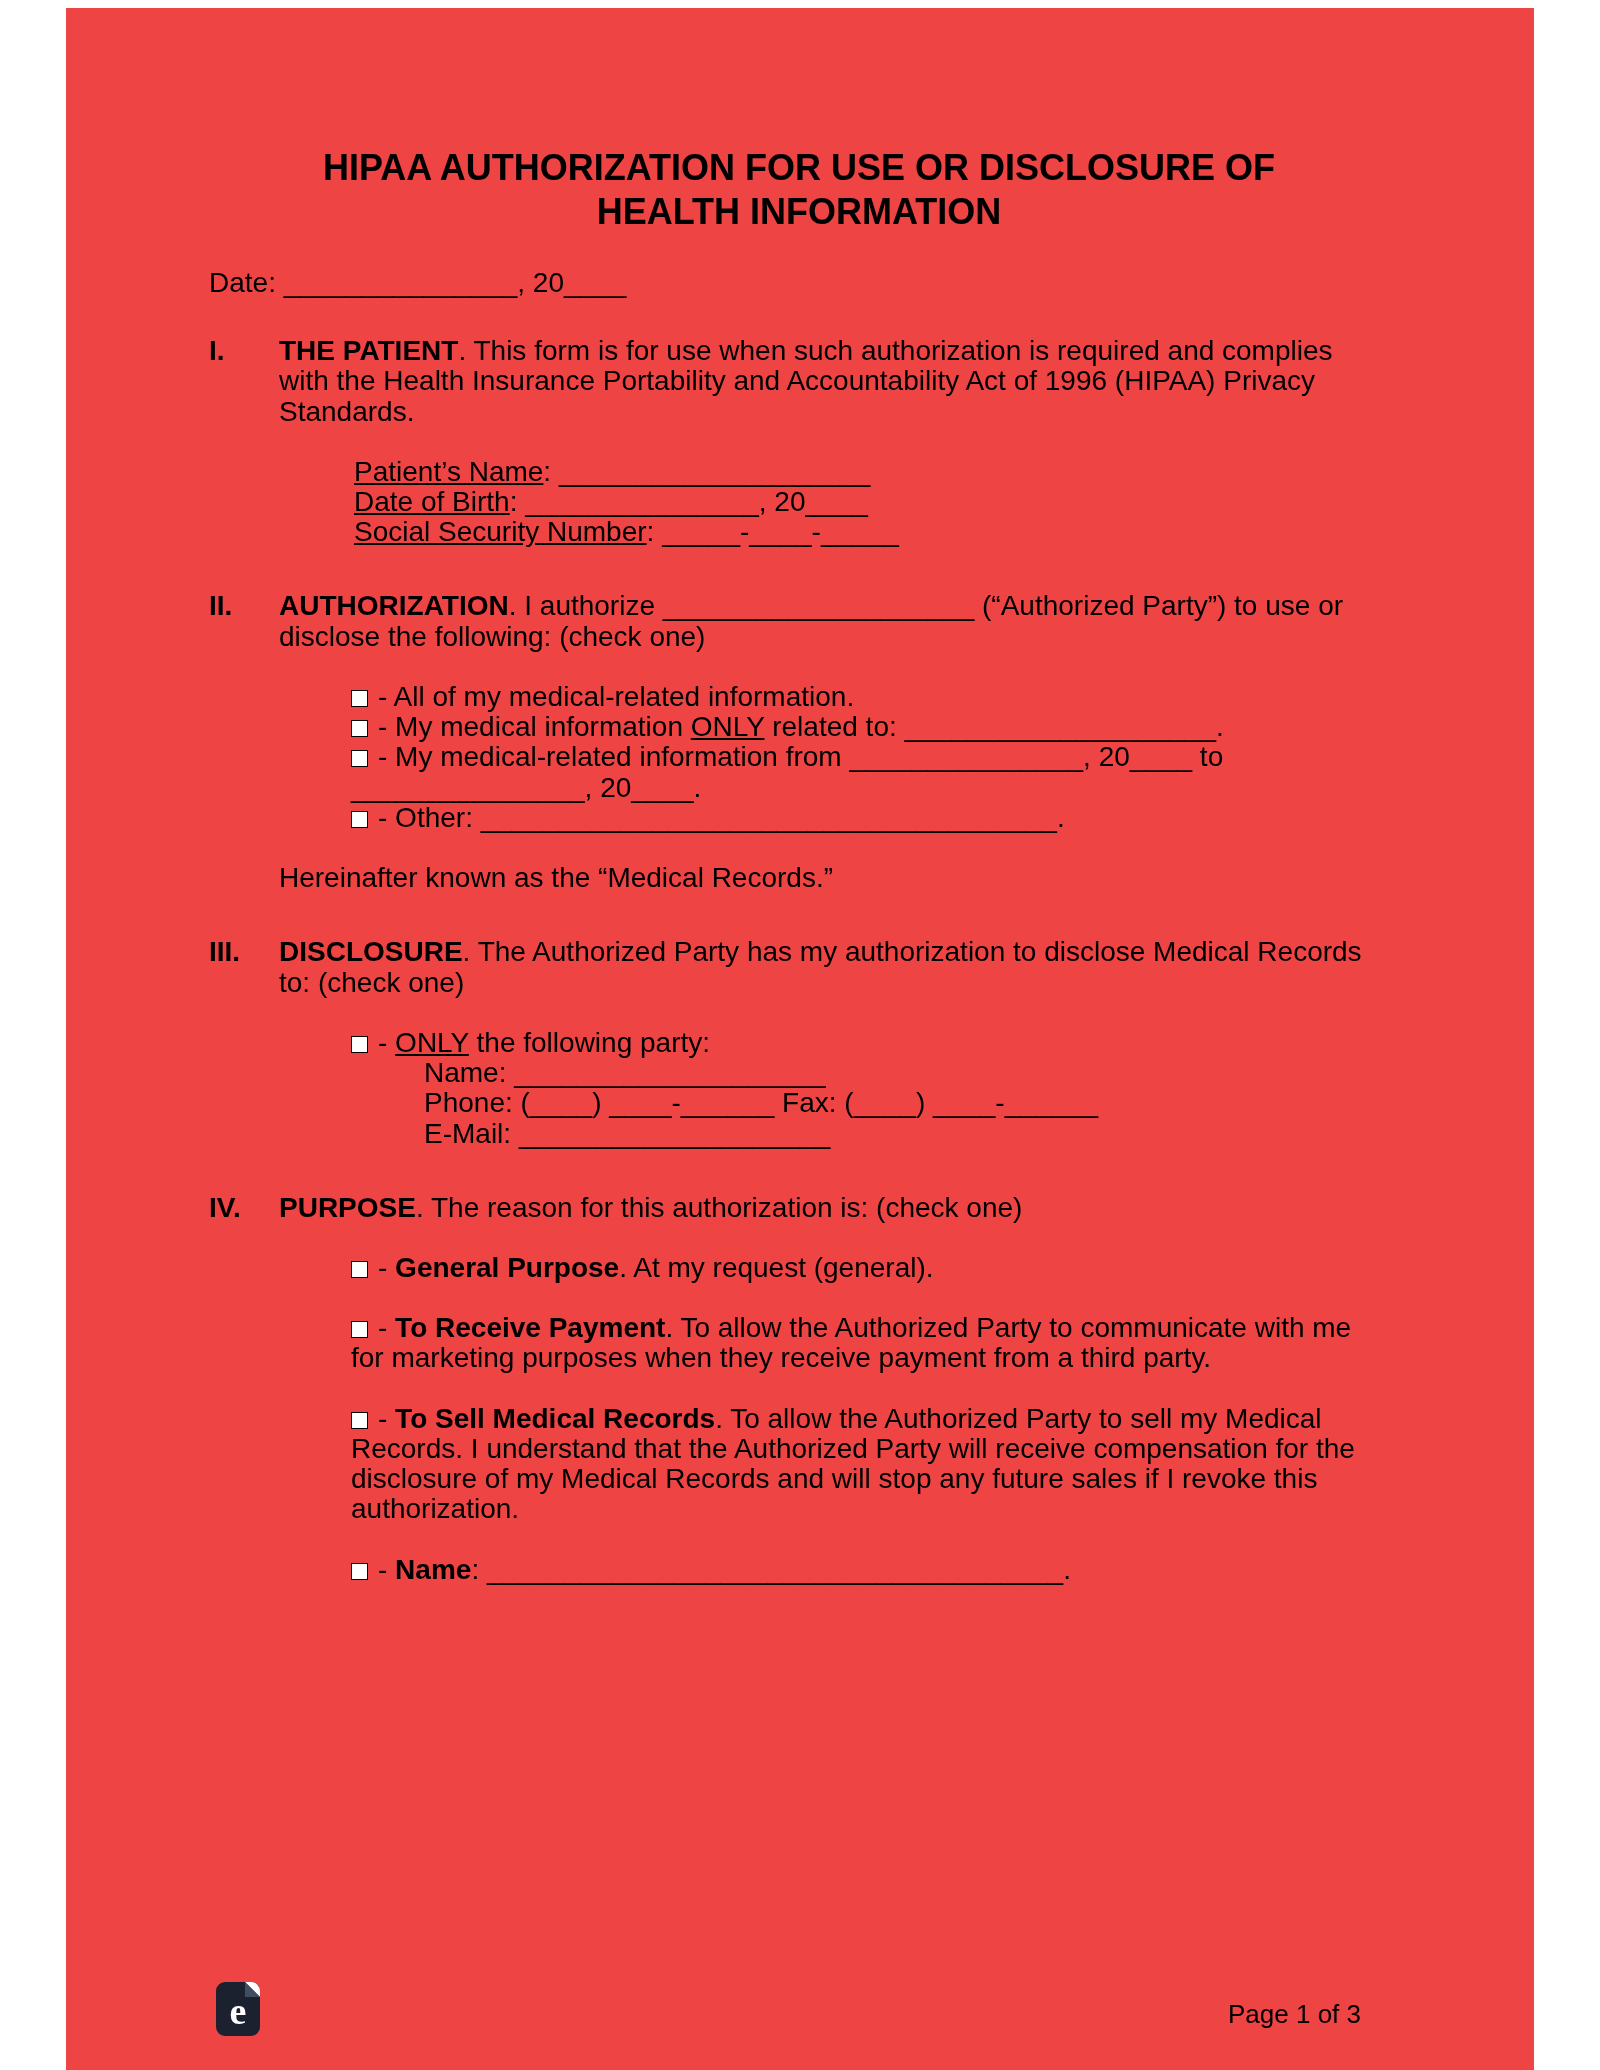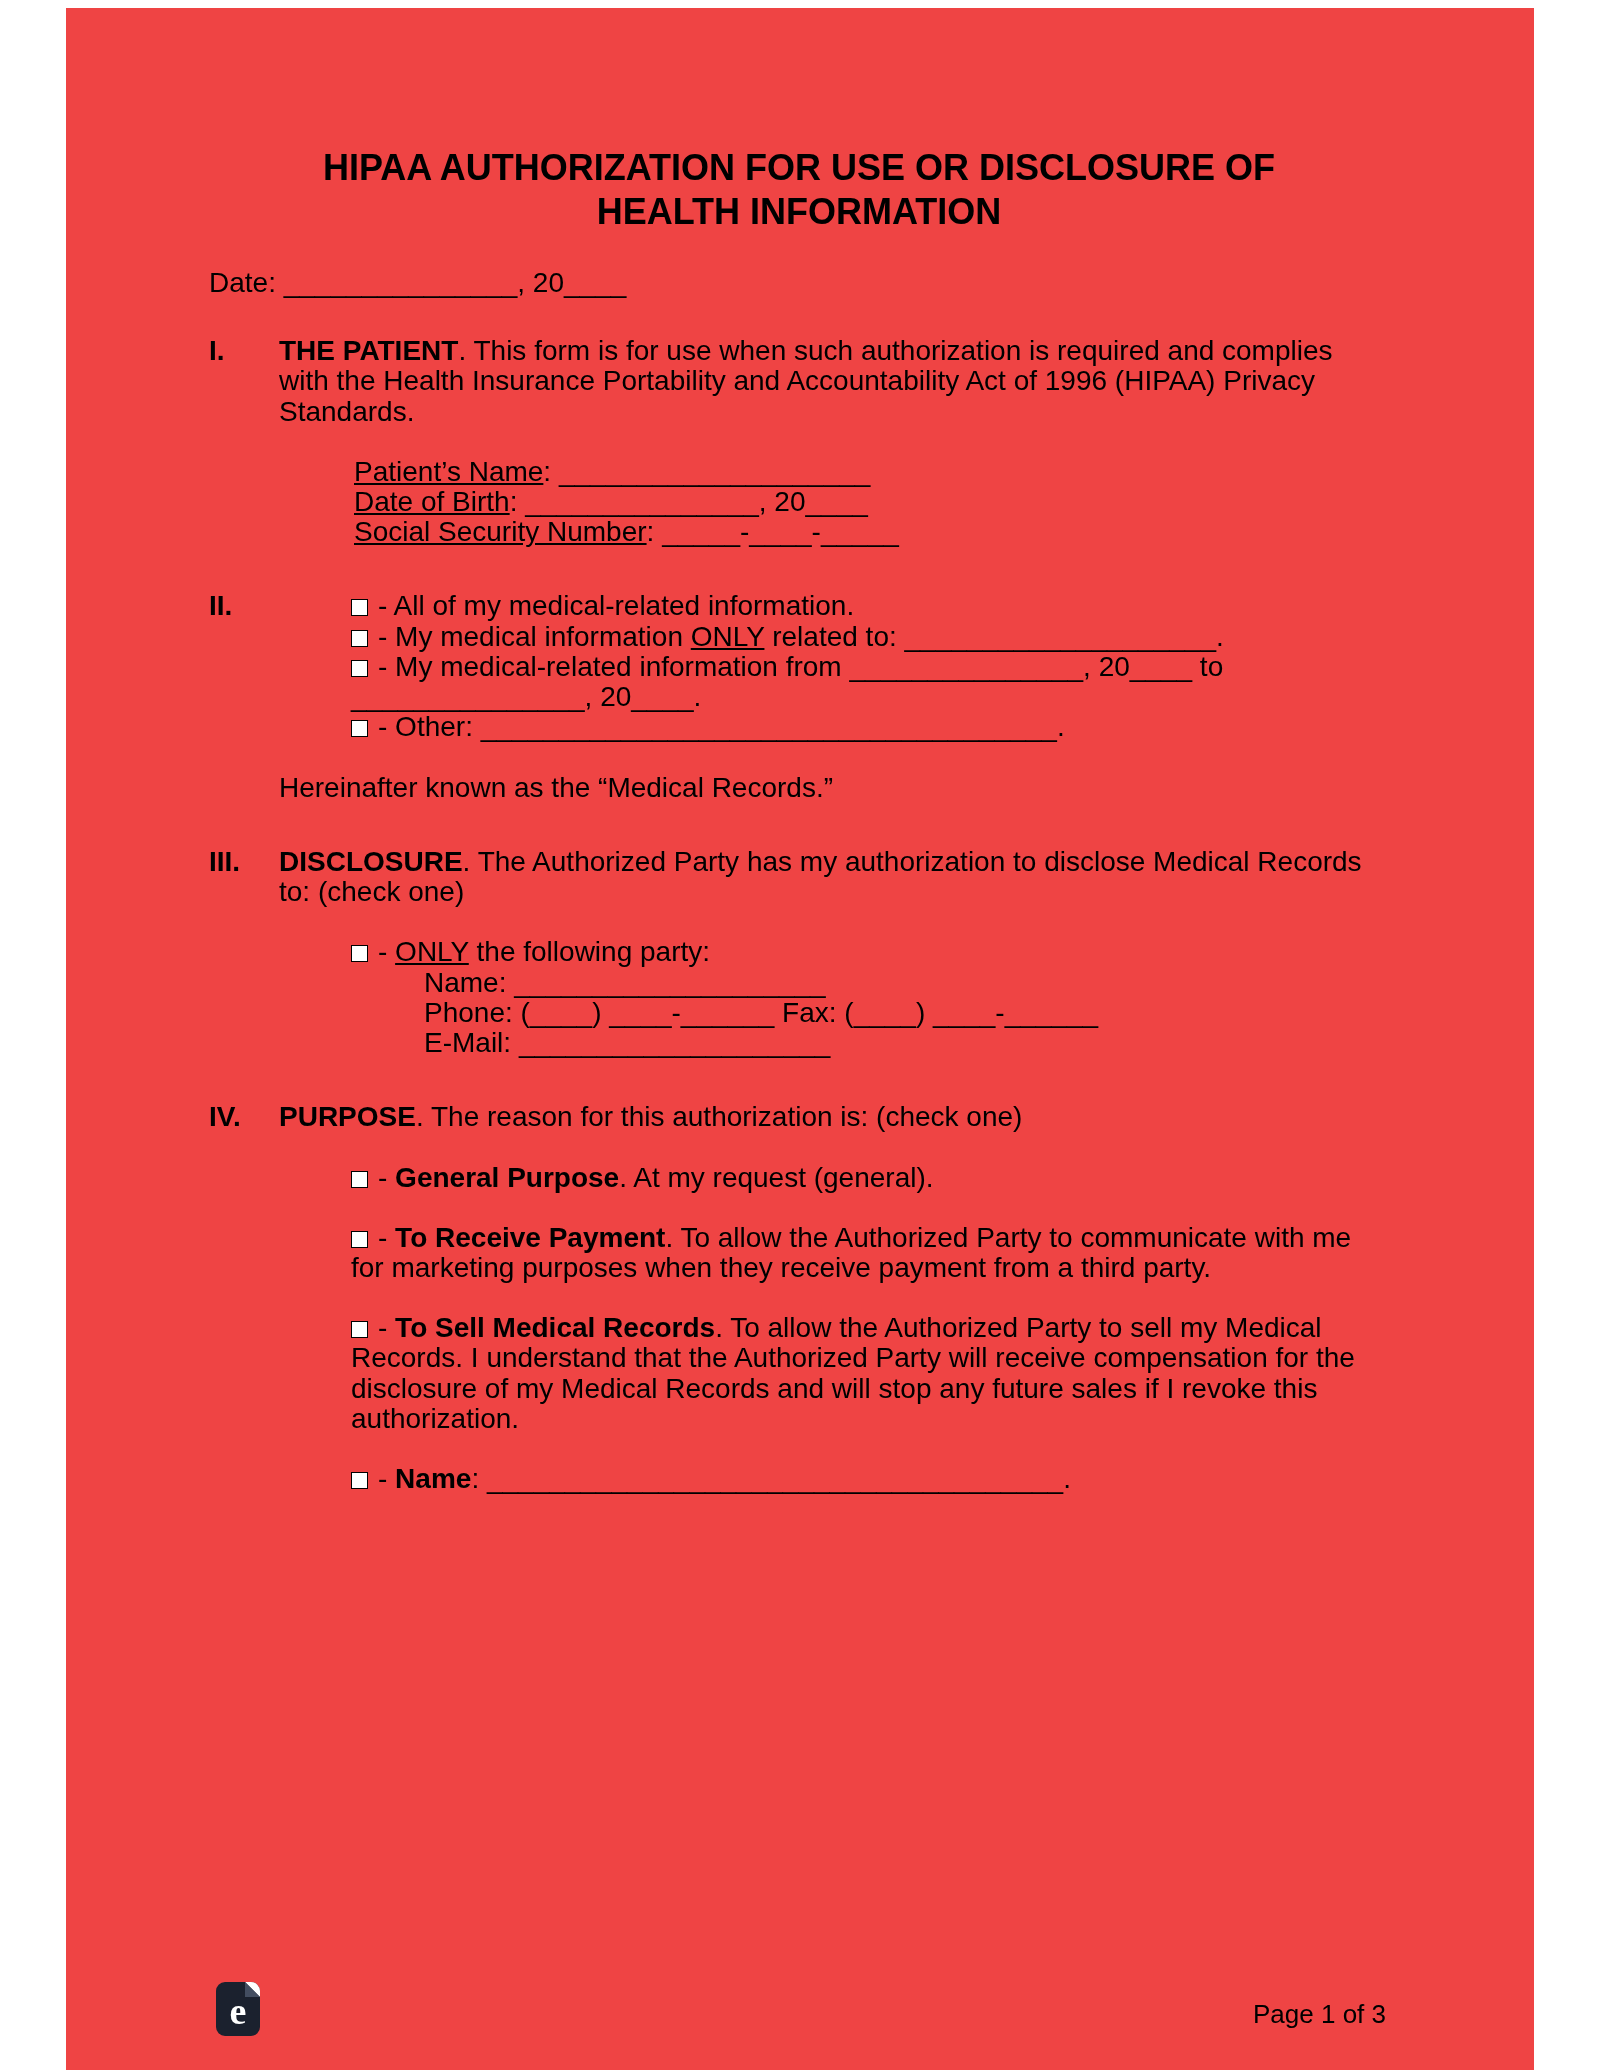--- a/index.html
+++ b/index.html
@@ -71,21 +71,21 @@
     justify-content: center;
     padding-top: 3px;
     color: #ffffff;
     font-family: "Liberation Serif", "DejaVu Serif", serif;
     font-weight: 700;
     font-size: 38px;
     line-height: 1;
   }
   .page-number {
     position: absolute;
-    right: 148px;
+    right: 173px;
     bottom: 50px;
     font-size: 26px;
   }
 </style>
 </head>
 <body>
 
 <div class="page">
   <div class="content">
 
@@ -101,20 +101,21 @@
           <p><span class="u">Patient’s Name</span><span>: </span><span class="blank">____________________</span></p>
           <p><span class="u">Date of Birth</span><span>: </span><span class="blank">_______________</span><span>, 20</span><span class="blank">____</span></p>
           <p><span class="u">Social Security Number</span><span>: </span><span class="blank">_____-____-_____</span></p>
         </div>
       </div>
     </div>
 
     <div class="sec">
       <div class="num">II.</div>
       <div class="sbody">
+        <p class="para"><span class="b">AUTHORIZATION</span><span>. I authorize </span><span class="blank">____________________</span><span> (“Authorized Party”) to use or disclose the following: (check one)</span></p>
         <div class="indent1">
           <p><span class="cb"></span><span>- All of my medical-related information.</span></p>
           <p><span class="cb"></span><span>- My medical information </span><span class="u">ONLY</span><span> related to: </span><span class="blank">____________________</span><span>.</span></p>
           <p><span class="cb"></span><span>- My medical-related information from </span><span class="blank">_______________</span><span>, 20</span><span class="blank">____</span><span> to </span><span class="blank">_______________</span><span>, 20</span><span class="blank">____</span><span>.</span></p>
           <p><span class="cb"></span><span>- Other: </span><span class="blank">_____________________________________</span><span>.</span></p>
         </div>
         <p class="hereinafter">Hereinafter known as the “Medical Records.”</p>
       </div>
     </div>
 

